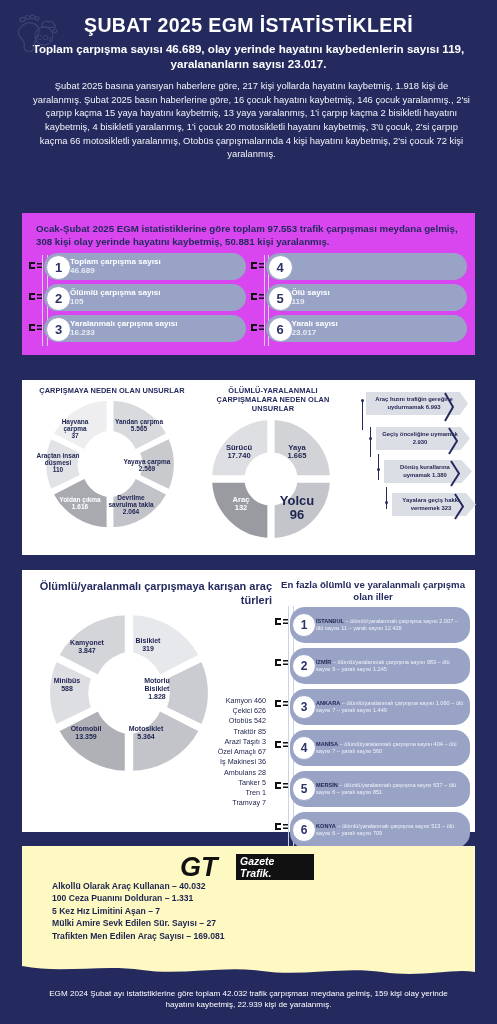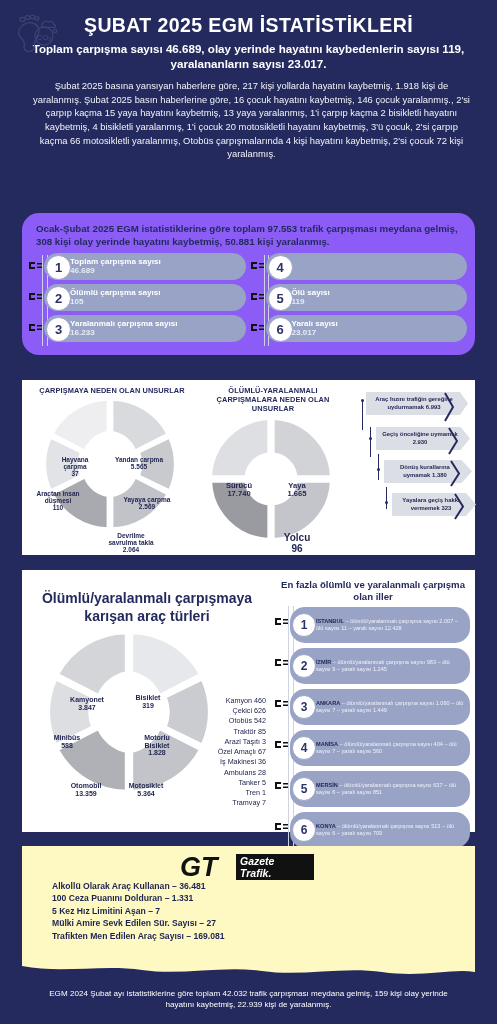--- a/index.html
+++ b/index.html
@@ -23,21 +23,21 @@
     margin:0 18px 8px 18px;color:#ffffff;
   }
   .lead{
     text-align:center;font-size:9.4px;line-height:1.45;color:#f2f3f8;
     margin:0 14px 0 20px;
   }
   .bike-strip{position:relative;height:46px;margin-top:2px;}
   .bike{position:absolute;left:216px;top:2px;width:66px;height:30px;}
 
   
-  .sec1{position:absolute;left:22px;top:213px;width:453px;height:142px;background:#8b5cf6;border-radius:17px;}
+  .sec1{position:absolute;left:22px;top:213px;width:453px;height:142px;background:#d946ef;}
   .sec1 .intro{
     font-size:9.7px;font-weight:bold;color:#242a5e;line-height:1.33;
     padding:10px 12px 4px 14px;
   }
   .statgrid{display:flex;gap:6px;padding:0 8px;}
   .statcol{position:relative;width:50%;}
   .roadline{position:absolute;left:12px;top:0;bottom:0;width:6px;}
   .roadline:before,.roadline:after{
     content:"";position:absolute;top:2px;bottom:0;width:1.4px;background:#cfd2e0;
   }
@@ -61,21 +61,21 @@
 
   
   .sec2{position:absolute;left:22px;top:380px;width:453px;height:175px;background:#fff;}
   .chead{
     text-align:center;font-size:7.4px;font-weight:bold;color:#242a5e;
     letter-spacing:.1px;line-height:1.2;padding-top:7px;
   }
   .donutwrap{position:relative;}
   .seglabel{
     position:absolute;text-align:center;font-size:6.5px;font-weight:bold;
-    line-height:1.12;color:#1d2350;pointer-events:none;margin-top:38px;
+    line-height:1.12;color:#1d2350;pointer-events:none;
   }
   .seglabel.dark{color:#ffffff;}
 
   .c1{position:absolute;left:6px;top:0;width:168px;}
   .c2{position:absolute;left:176px;top:0;width:150px;}
   .c3{position:absolute;left:330px;top:0;width:120px;}
 
   .viol{position:relative;margin-left:10px;}
   .vrow{position:relative;height:31px;}
   .vbox{
@@ -83,22 +83,22 @@
     font-size:5.9px;font-weight:bold;line-height:1.28;text-align:center;
     padding:4px 12px 4px 6px;
   }
   .vchev{position:absolute;width:10px;height:100%;top:0;}
   .vdot{position:absolute;width:3px;height:3px;border-radius:50%;background:#242a5e;}
   .vline{position:absolute;width:1.2px;background:#242a5e;}
 
   
   .sec3{position:absolute;left:22px;top:570px;width:453px;height:262px;background:#fff;}
   .v-title{
-    text-align:center;font-size:14px;font-weight:bold;color:#242a5e;
-    line-height:1.28;padding-top:20px;
+    text-align:right;font-size:11px;font-weight:bold;color:#242a5e;
+    line-height:1.28;padding-top:9px;
   }
   .minorlist{
     position:absolute;right:6px;top:118px;width:92px;text-align:right;
     font-size:7.2px;line-height:1.42;color:#20264f;margin-top:8px;
   }
   .citycol{position:absolute;left:252px;top:0;width:198px;}
   .c-title{
     text-align:center;font-size:9.6px;font-weight:bold;color:#242a5e;
     line-height:1.25;padding-top:9px;
   }
@@ -298,21 +298,21 @@
           </g>
         </svg>
         <div class="seglabel" style="left:16px;top:30px;width:50px;font-size:7.6px">
           <span>Sürücü</span><br>
           <span>17.740</span>
         </div>
         <div class="seglabel" style="left:76px;top:30px;width:46px;font-size:7.6px">
           <span>Yaya</span><br>
           <span>1.665</span>
         </div>
-        <div class="seglabel" style="left:76px;top:80px;width:46px;font-size:10px">
+        <div class="seglabel" style="left:76px;top:80px;width:46px;font-size:13px">
           <span>Yolcu</span><br>
           <span>96</span>
         </div>
         <div class="seglabel dark" style="left:20px;top:82px;width:46px;font-size:7.6px">
           <span>Araç</span><br>
           <span>132</span>
         </div>
       </div>
     </div>
 
@@ -461,21 +461,21 @@
     <div class="gt">
       <svg class="gtlogo" width="136" height="30" viewBox="0 0 136 30">
         <text x="0" y="24" font-family="Liberation Sans, sans-serif" font-size="27" font-weight="bold" font-style="italic" fill="#111">GT</text>
         <rect x="56" y="2" width="78" height="26" fill="#111"></rect>
         <text x="60" y="13" font-family="Liberation Sans, sans-serif" font-size="10.5" font-weight="bold" font-style="italic" fill="#fff">Gazete</text>
         <text x="60" y="25" font-family="Liberation Sans, sans-serif" font-size="10.5" font-weight="bold" font-style="italic" fill="#fff">Trafik.</text>
       </svg>
     </div>
     <div class="pencols">
       <div class="pencol right">
-        <div class="pitem">Alkollü Olarak Araç Kullanan  – 36.481</div>
+        <div class="pitem">Alkollü Olarak Araç Kullanan  – 40.032</div>
         <div class="pitem">100 Ceza Puanını Dolduran – 1.331</div>
         <div class="pitem">5 Kez Hız Limitini Aşan  – 7</div>
         <div class="pitem">Mülki Amire Sevk Edilen Sür. Sayısı  – 27</div>
         <div class="pitem">Trafikten Men Edilen Araç Sayısı – 169.081</div>
       </div>
     </div>
   </div>
 
   <svg style="position:absolute;left:22px;top:960px;width:453px;height:18px">
     <path d="M0 6 C40 14,80 4,120 10 C160 16,200 5,240 11 C280 17,320 6,360 12 C400 18,430 8,453 12 L453 18 L0 18 Z" fill="#242a5e"></path>

